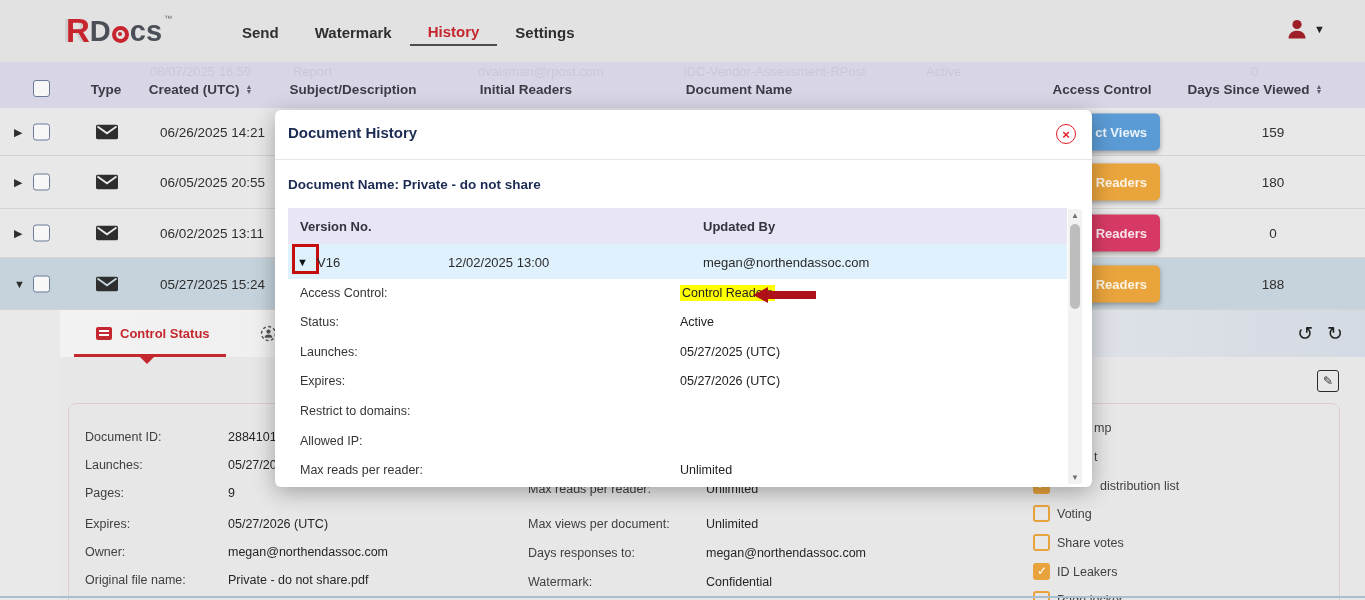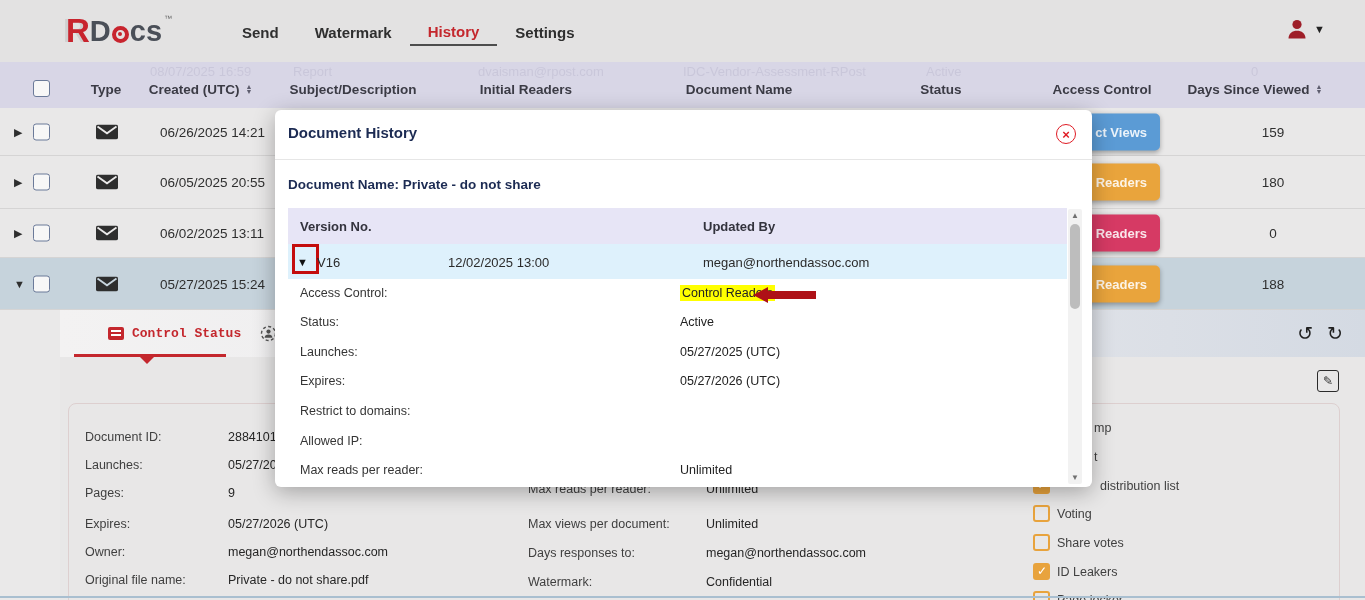--- a/index.html
+++ b/index.html
@@ -42,21 +42,21 @@
     border:none; border-radius:5px; box-shadow:0 2px 5px rgba(0,0,0,.3); color:rgba(255,255,255,.88);
     font-weight:700; font-size:13px; text-align:right; padding-right:13px; cursor:pointer; font-family:inherit; }
   .ac-blue { background:#5b9bd5; } .ac-orange { background:#e9a43c; } .ac-red { background:#d63a64; }
   .days { position:absolute; left:1193px; top:50%; transform:translateY(-50%); width:160px; text-align:center; font-size:13.5px; color:#2f2f2f; }
 
   
   .panel { position:absolute; left:60px; top:310px; width:1305px; height:290px; background:#e8e7e7; z-index:1; }
   .tabbar { position:absolute; left:0; top:0; width:1305px; height:47px;
     background:linear-gradient(90deg,#f3f2f2 0%,#e9e9ec 55%,#d4dae3 100%); }
   .tab { position:absolute; top:0; height:47px; display:flex; align-items:center; gap:8px; font-size:13px; cursor:pointer; }
-  .tab1 { left:48px; color:#c4272d; font-weight:700;font-family:Liberation Mono, monospace; }
+  .tab1 { left:36px; color:#c4272d; font-weight:700; }
   .tab1-underline { position:absolute; left:14px; top:44px; width:152px; height:3px; background:#c4272d; }
   .tab1-pointer { position:absolute; left:80px; top:47px; width:0; height:0; border-left:7px solid transparent; border-right:7px solid transparent; border-top:7px solid #c4272d; }
   .tab2 { left:200px; color:#444; font-weight:400; }
   .cs-icon { width:16px; height:13px; background:#c4272d; border-radius:2px; position:relative; }
   .cs-icon:before { content:""; position:absolute; left:3px; top:3px; width:10px; height:2px; background:#fff; box-shadow:0 4px 0 #fff; }
   .panel-icons { position:absolute; right:22px; top:12px; display:flex; gap:14px; font-size:19px; color:#1f1f1f; }
   .panel-icons span { cursor:pointer; }
   .doc-title-row { position:absolute; left:28px; top:62px; display:flex; align-items:center; gap:14px; }
   .doc-title { font-size:14px; font-weight:700; color:#27335c; }
   .edit-icon { position:absolute; right:26px; top:60px; width:22px; height:22px; border:1.6px solid #2b2b2b; border-radius:3px;
@@ -150,23 +150,20 @@
       </div>
     <div class="th" style="left:273px;width:160px">
         <span>Subject/Description</span>
       </div>
     <div class="th" style="left:446px;width:160px">
         <span>Initial Readers</span>
       </div>
     <div class="th" style="left:659px;width:160px">
         <span>Document Name</span>
       </div>
-    <div class="th" style="left:881px;width:120px">
-        <span>Status</span>
-      </div>
     <div class="th" style="left:1032px;width:140px">
         <span>Access Control</span>
       </div>
     <div class="th" style="left:1180px;width:150px">
         <span>Days Since Viewed</span>
         <span class="sort">
           <span>▲</span>
           <span>▼</span>
         </span>
       </div>

